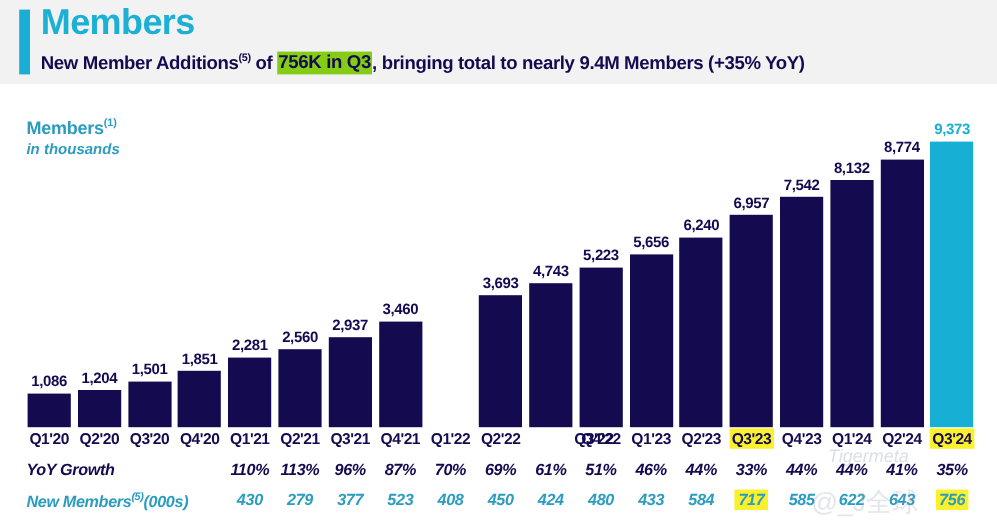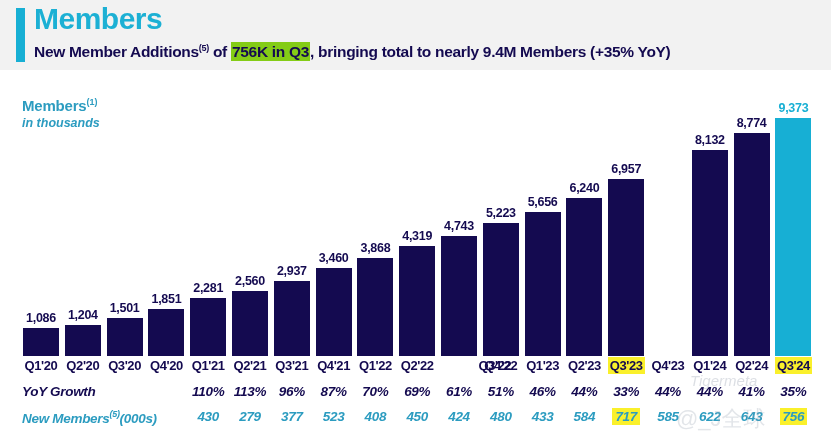--- a/index.html
+++ b/index.html
@@ -249,47 +249,47 @@
       <div class="bar-label" style="bottom: 68px;">2,560</div>
     </div>
     <div class="bar-col" style="left: 265.8px;">
       <div class="bar" style="height: 75px;"></div>
       <div class="bar-label" style="bottom: 78px;">2,937</div>
     </div>
     <div class="bar-col" style="left: 307.6px;">
       <div class="bar" style="height: 88px;"></div>
       <div class="bar-label" style="bottom: 91px;">3,460</div>
     </div>
-    <div class="bar-col" style="left: 349.4px;">
-      <div class="bar" style="height: 98px;"></div>
-      <div class="bar-label" style="bottom: 101px;">3,868</div>
-    </div>
     <div class="bar-col" style="left: 391.2px;">
       <div class="bar" style="height: 110px;"></div>
-      <div class="bar-label" style="bottom: 113px;">4,319</div>
+      <div class="bar-label" style="bottom: 113px;">3,693</div>
     </div>
     <div class="bar-col" style="left: 433px;">
       <div class="bar" style="height: 120px;"></div>
       <div class="bar-label" style="bottom: 123px;">4,743</div>
     </div>
     <div class="bar-col" style="left: 474.8px;">
       <div class="bar" style="height: 133px;"></div>
       <div class="bar-label" style="bottom: 136px;">5,223</div>
     </div>
     <div class="bar-col" style="left: 516.6px;">
       <div class="bar" style="height: 144px;"></div>
       <div class="bar-label" style="bottom: 147px;">5,656</div>
     </div>
     <div class="bar-col" style="left: 558.4px;">
       <div class="bar" style="height: 158px;"></div>
       <div class="bar-label" style="bottom: 161px;">6,240</div>
     </div>
     <div class="bar-col" style="left: 600.2px;">
       <div class="bar" style="height: 177px;"></div>
       <div class="bar-label" style="bottom: 180px;">6,957</div>
+    </div>
+    <div class="bar-col" style="left: 642px;">
+      <div class="bar" style="height: 192px;"></div>
+      <div class="bar-label" style="bottom: 195px;">7,542</div>
     </div>
     <div class="bar-col" style="left: 683.8px;">
       <div class="bar" style="height: 206px;"></div>
       <div class="bar-label" style="bottom: 209px;">8,132</div>
     </div>
     <div class="bar-col" style="left: 725.6px;">
       <div class="bar" style="height: 223px;"></div>
       <div class="bar-label" style="bottom: 226px;">8,774</div>
     </div>
     <div class="bar-col" style="left: 767.4px;">

